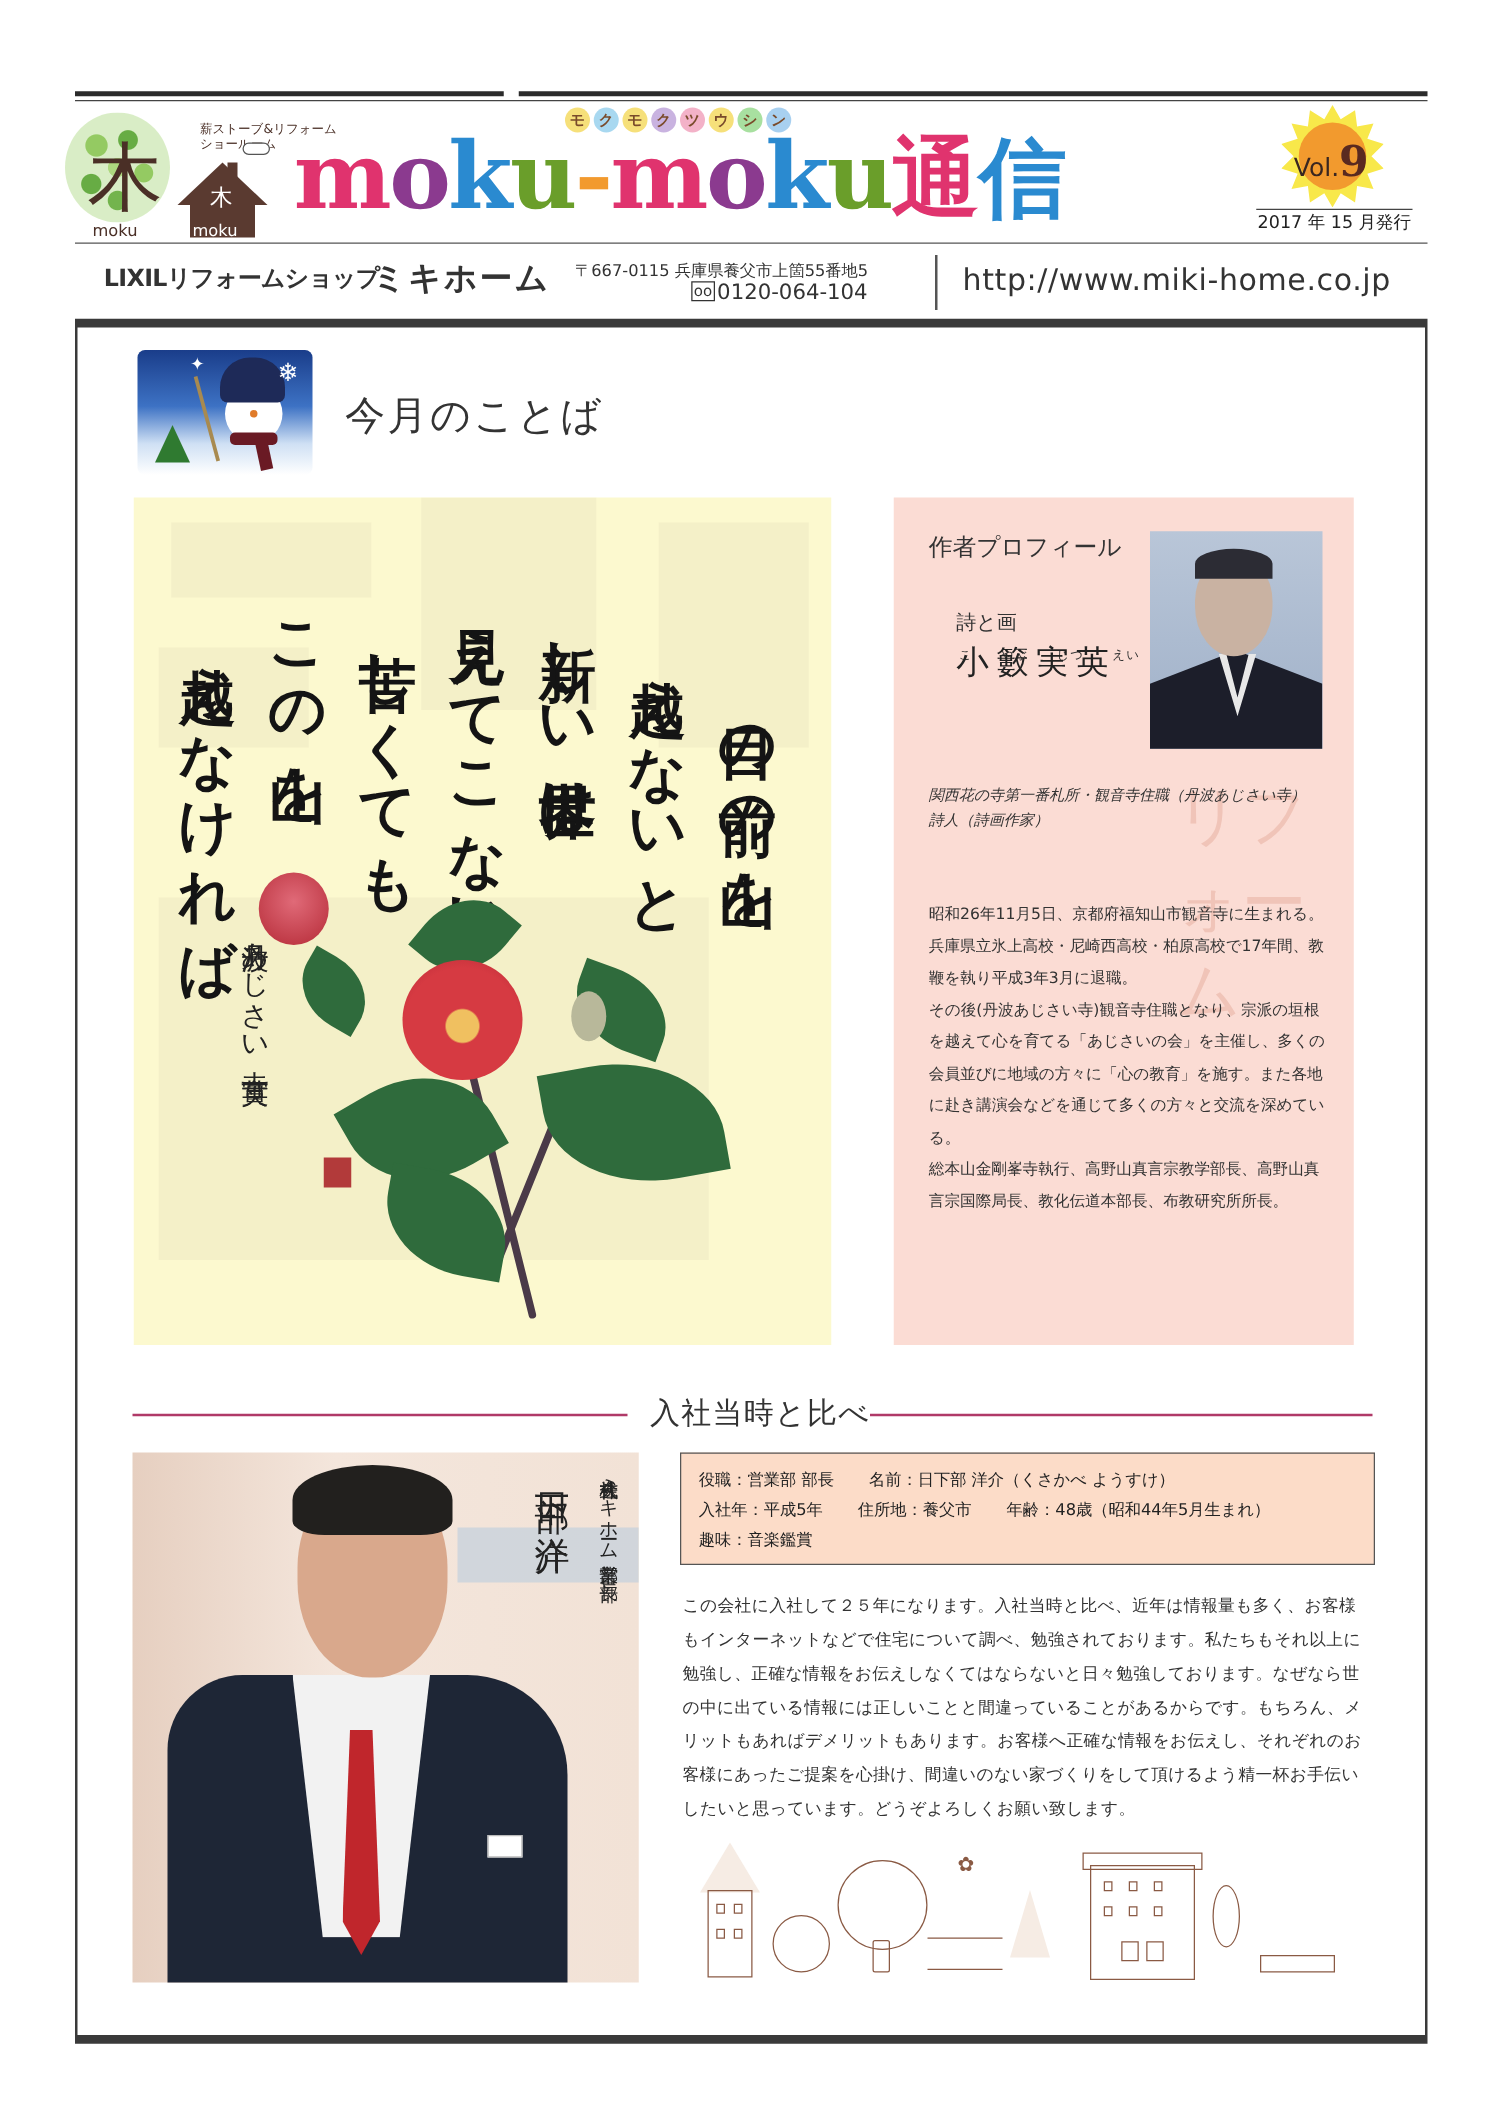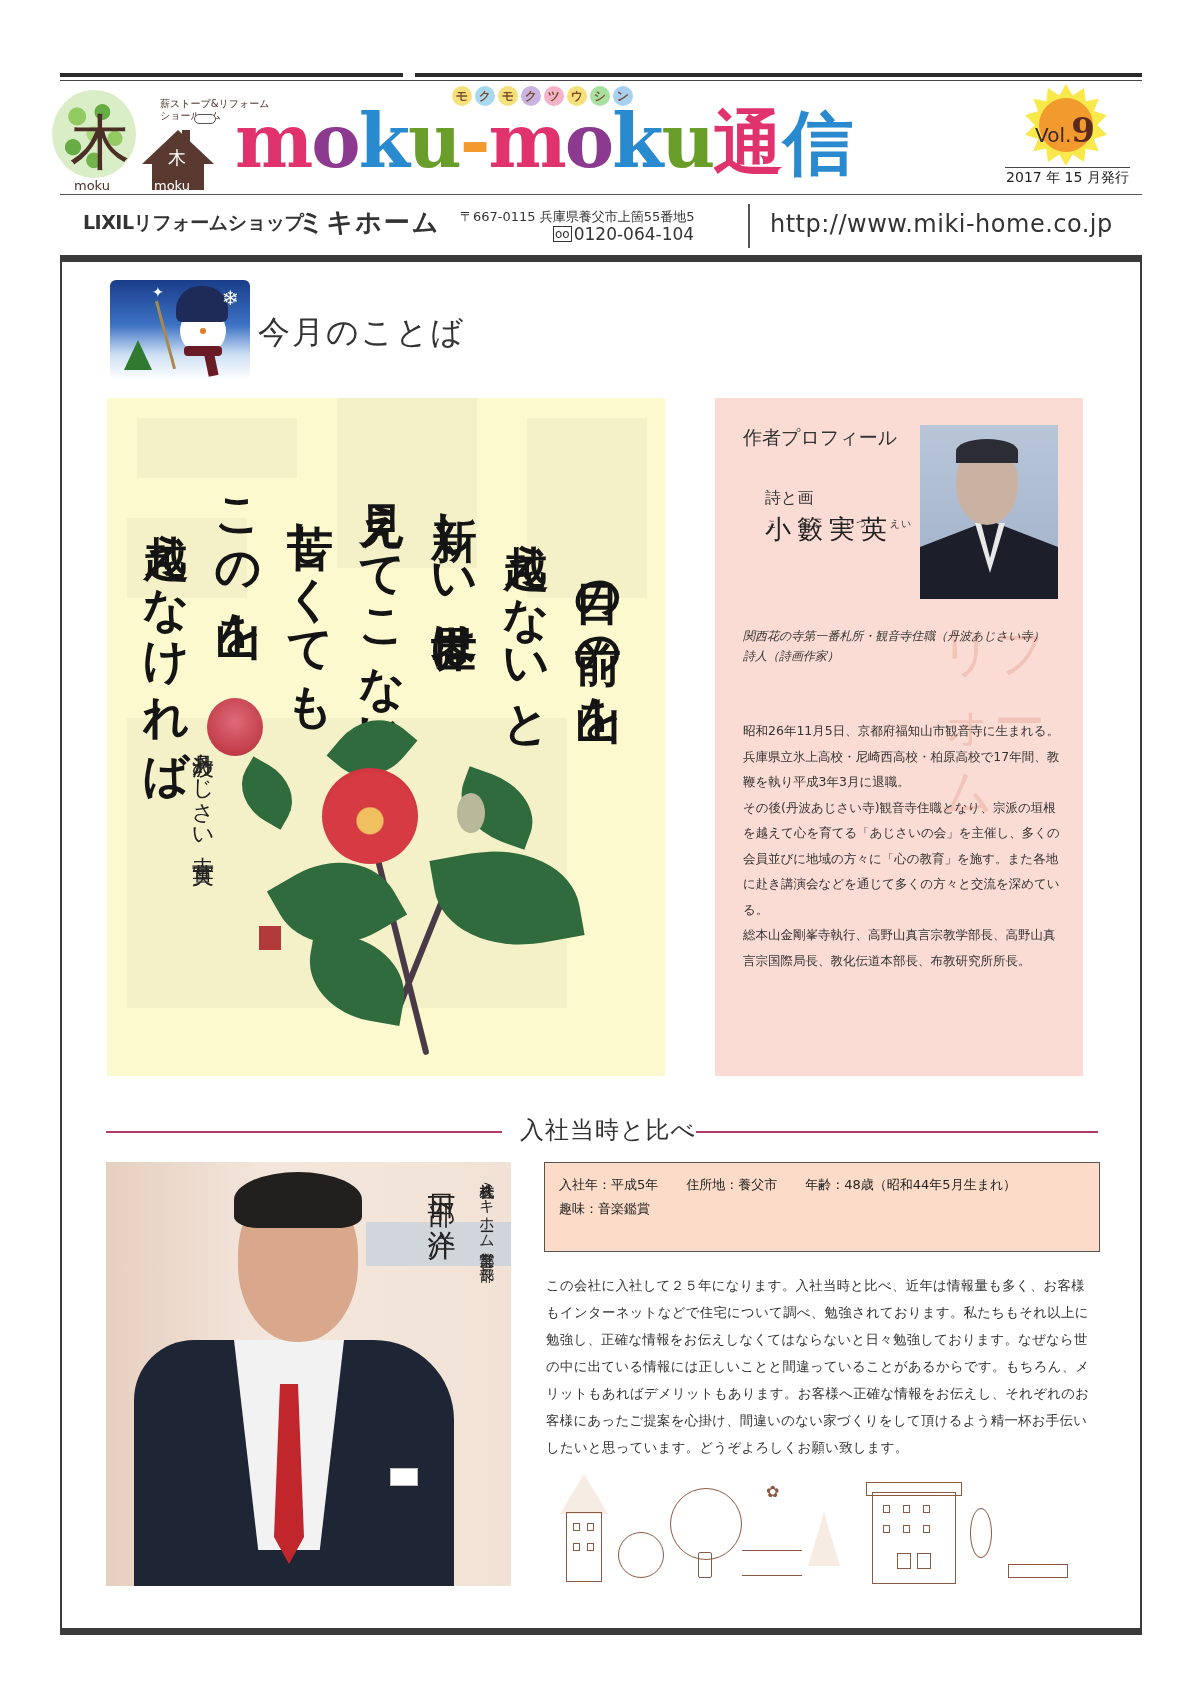--- a/index.html
+++ b/index.html
@@ -66,21 +66,21 @@
      background: linear-gradient(180deg,#1a3d8a 0%,#3d72c4 45%,#cfe0f4 75%,#ffffff 100%); }
   .snow-img .snowman-body { position: absolute; left: 70px; top: 28px; width: 46px; height: 46px; border-radius: 50%; background: #fff; }
   .snow-img .hat { position: absolute; left: 66px; top: 6px; width: 52px; height: 36px; border-radius: 24px 24px 6px 6px; background: #1e2a58; }
   .snow-img .nose { position: absolute; left: 90px; top: 48px; width: 6px; height: 6px; border-radius: 50%; background: #e07b2a; }
   .snow-img .scarf { position: absolute; left: 74px; top: 66px; width: 38px; height: 10px; border-radius: 4px; background: #6a1a24; }
   .snow-img .scarf2 { position: absolute; left: 96px; top: 70px; width: 10px; height: 26px; background: #6a1a24; transform: rotate(-12deg); }
   .snow-img .tree { position: absolute; left: 14px; top: 60px; width: 0; height: 0; border-left: 14px solid transparent; border-right: 14px solid transparent; border-bottom: 30px solid #2f7a30; }
   .snow-img .broom { position: absolute; left: 54px; top: 20px; width: 3px; height: 70px; background: #a88a50; transform: rotate(-15deg); }
   .snow-img .flake { position: absolute; left: 112px; top: 6px; color: #fff; font-size: 20px; }
   .snow-img .star { position: absolute; left: 42px; top: 4px; color: #fff; font-size: 14px; }
-  .section-title { font-size: 32px; color: #333; margin-left: 8px; margin-top: 6px; letter-spacing: 2px; }
+  .section-title { font-size: 32px; color: #333; margin-left: 26px; margin-top: 6px; letter-spacing: 2px; }
 
   
   .poem-card { position: absolute; left: 107px; top: 398px; width: 558px; height: 678px; background: #fcf9cf; overflow: hidden; }
   .poem-card .ghost { position: absolute; background: #ece9c2; opacity: .55; }
   .poem-text { position: absolute; right: 40px; top: 70px; display: flex; flex-direction: row-reverse; gap: 20px; }
   .poem-col { writing-mode: vertical-rl; font-family: "DejaVu Serif", serif; font-weight: bold; font-size: 46px; line-height: 52px; color: #141414; letter-spacing: 2px; }
   .poem-col.c1 { margin-top: 80px; } .poem-col.c2 { margin-top: 40px; } .poem-col.c3 { margin-top: 10px; }
   .poem-col.c4 { margin-top: 0; } .poem-col.c5 { margin-top: 20px; } .poem-col.c6 { margin-top: 0; } .poem-col.c7 { margin-top: 30px; }
   .signature { position: absolute; left: 82px; top: 340px; writing-mode: vertical-rl; font-family: "DejaVu Serif", serif; font-size: 22px; color: #222; line-height: 28px; }
   .seal { position: absolute; left: 152px; top: 528px; width: 22px; height: 24px; background: #b23a3a; }
@@ -274,20 +274,24 @@
   <div class="tie"></div>
   <div class="face"></div>
   <div class="hair"></div>
   <div class="badge"></div>
 </div>
 <div class="staff-name-v">日下部　洋介</div>
 <div class="staff-title-v">株式会社ミキホーム営業部　部長</div>
 
 <div class="staff-info">
   <div class="row">
+    <span>役職：営業部 部長</span>
+    <span>名前：日下部 洋介（くさかべ ようすけ）</span>
+  </div>
+  <div class="row">
     <span>入社年：平成5年</span>
     <span>住所地：養父市</span>
     <span>年齢：48歳（昭和44年5月生まれ）</span>
   </div>
   <div class="row">
     <span>趣味：音楽鑑賞</span>
   </div>
 </div>
 
 <div class="staff-body">この会社に入社して２５年になります。入社当時と比べ、近年は情報量も多く、お客様もインターネットなどで住宅について調べ、勉強されております。私たちもそれ以上に勉強し、正確な情報をお伝えしなくてはならないと日々勉強しております。なぜなら世の中に出ている情報には正しいことと間違っていることがあるからです。もちろん、メリットもあればデメリットもあります。お客様へ正確な情報をお伝えし、それぞれのお客様にあったご提案を心掛け、間違いのない家づくりをして頂けるよう精一杯お手伝いしたいと思っています。どうぞよろしくお願い致します。</div>

